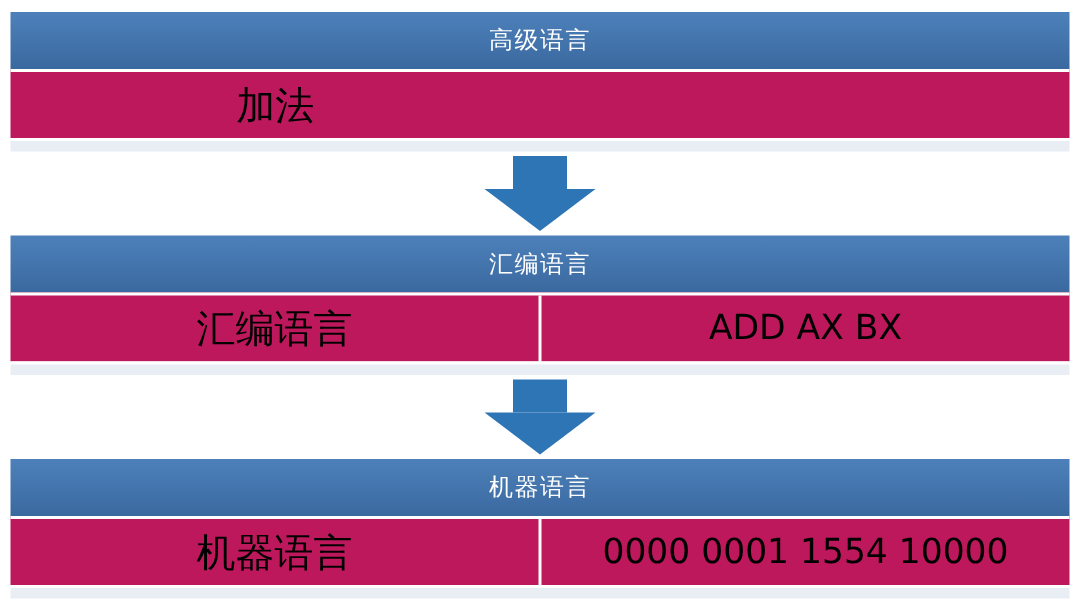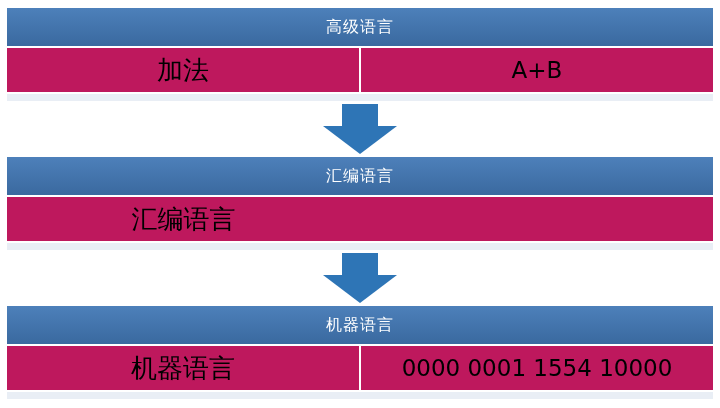--- a/index.html
+++ b/index.html
@@ -65,36 +65,36 @@
 <body>
 
 <div class="canvas">
 
   <div class="tbl">
     <div class="tbl-header">
       <span>高级语言</span>
     </div>
     <div class="tbl-row">
       <div class="cell left">加法</div>
-      <div class="cell right">A+B</div>
     </div>
     <div class="band"></div>
   </div>
 
   <div class="arrow">
     <div class="stem"></div>
     <div class="head"></div>
   </div>
 
   <div class="tbl">
     <div class="tbl-header">
       <span>汇编语言</span>
     </div>
     <div class="tbl-row">
       <div class="cell left">汇编语言</div>
+      <div class="cell right">ADD AX BX</div>
     </div>
     <div class="band"></div>
   </div>
 
   <div class="arrow">
     <div class="stem"></div>
     <div class="head"></div>
   </div>
 
   <div class="tbl">

